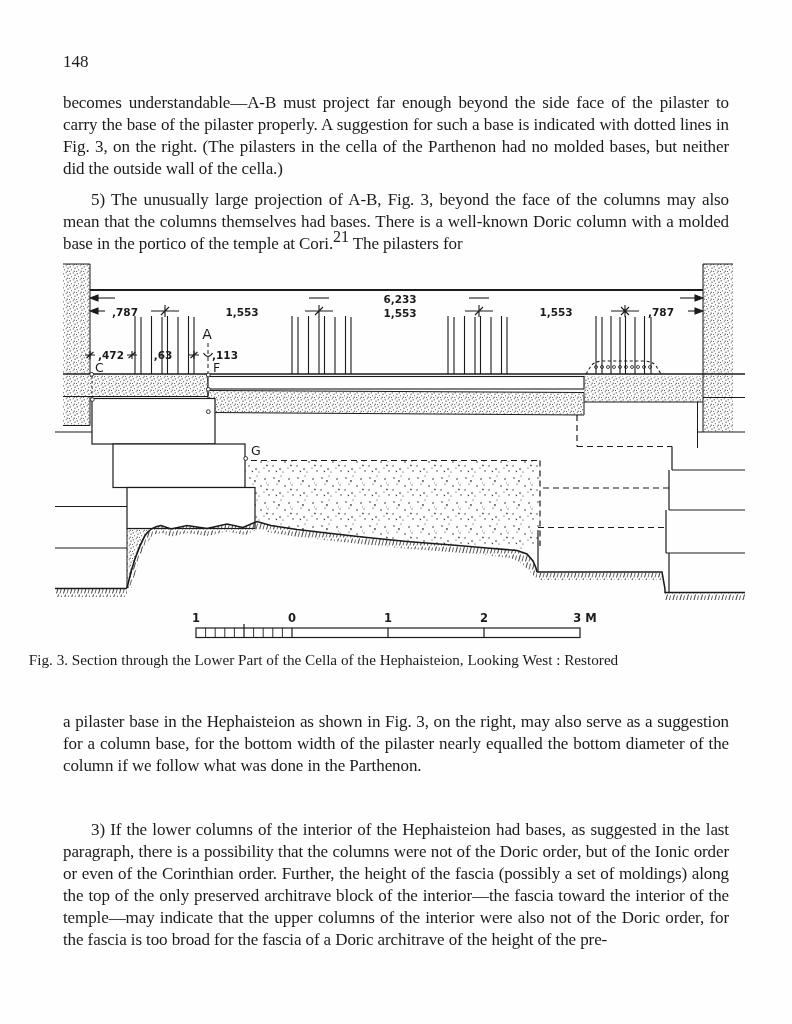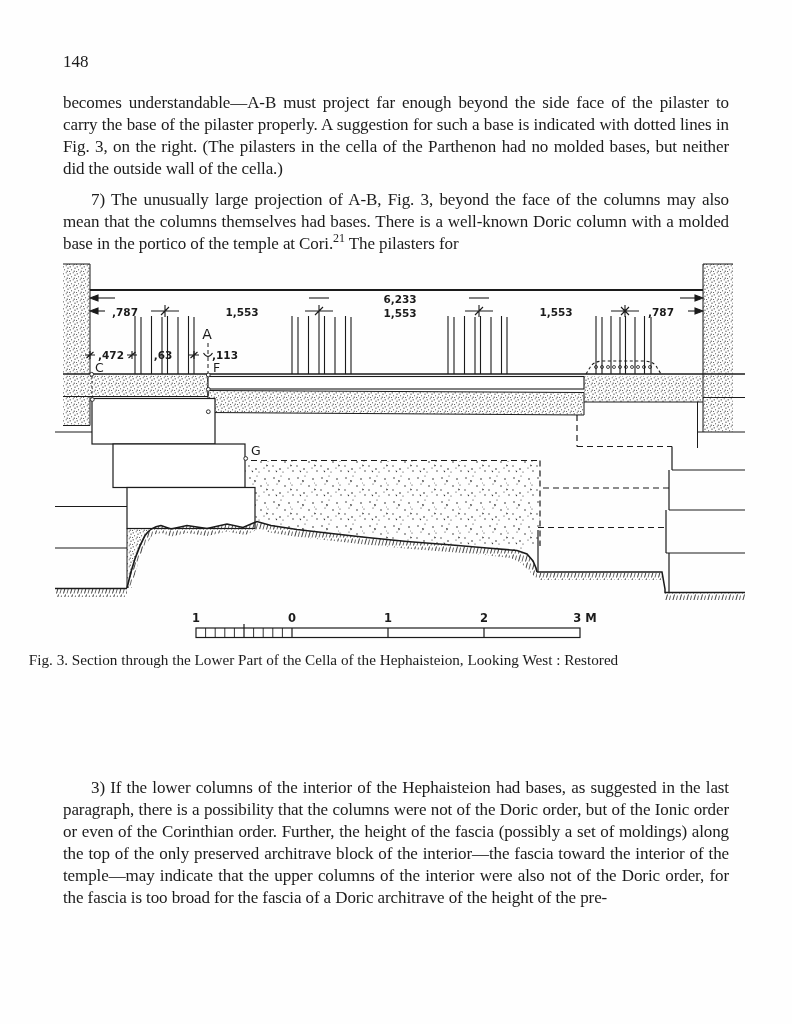--- a/index.html
+++ b/index.html
@@ -4,43 +4,43 @@
 <style>
   html,body{margin:0;padding:0;background:#ffffff;}
   .page{position:relative;width:792px;height:1024px;background:#fefefe;overflow:hidden;
         font-family:"Liberation Serif",serif;color:#1b1b1b;}
   .pageno{position:absolute;top:52px;left:63px;font-size:17px;}
   .rhead{position:absolute;top:52px;left:0;width:792px;text-align:center;font-size:16.5px;letter-spacing:1.6px;}
   .para{position:absolute;left:63px;width:666px;font-size:17px;line-height:22px;text-align:justify;letter-spacing:-0.1px;}
   #p1{top:84px;margin-top:8px;}
   #p2{top:172px;text-indent:28px;}
   #p3{top:694px;}
-  #p4{top:760px;text-indent:28px;font-family:Liberation Serif, serif;}
+  #p4{top:802px;text-indent:28px;font-family:Liberation Serif, serif;}
   .caption{position:absolute;top:651px;left:0;width:647px;text-align:center;font-size:15.2px;}
   .footnote{position:absolute;top:930px;left:80px;width:649px;font-size:14.5px;}
-  sup{font-size:12px;line-height:0;vertical-align:super;}
+  sup{font-size:16px;line-height:0;vertical-align:super;}
   .figwrap{position:absolute;top:258px;left:55px;width:690px;height:392px;}
   .ln{stroke:#1b1b1b;fill:none;}
   .wht{fill:#ffffff;stroke:#1b1b1b;}
   text{fill:#1b1b1b;}
   .dim{font-family:"DejaVu Sans",sans-serif;font-size:10.5px;font-weight:600;}
   .pt{font-family:"DejaVu Sans",sans-serif;font-size:12.5px;font-weight:500;}
   .ptbig{font-family:"DejaVu Sans",sans-serif;font-size:14px;font-weight:500;}
   .sc{font-family:"DejaVu Sans",sans-serif;font-size:11.5px;font-weight:600;}
 </style>
 </head>
 <body>
 
 <div class="page">
 
   <div class="pageno">148</div>
 
   <p class="para" id="p1">becomes understandable—A-B must project far enough beyond the side face of the pilaster to carry the base of the pilaster properly.  A suggestion for such a base is indicated with dotted lines in Fig. 3, on the right.  (The pilasters in the cella of the Parthenon had no molded bases, but neither did the outside wall of the cella.)</p>
 
-  <p class="para" id="p2"><span>7)  The unusually large projection of A-B, Fig. 3, beyond the face of the columns may also mean that the columns themselves had bases.  There is a well-known Doric column with a molded base in the portico of the temple at Cori.</span><sup>21</sup><span> The pilasters for</span></p>
+  <p class="para" id="p2"><span>5)  The unusually large projection of A-B, Fig. 3, beyond the face of the columns may also mean that the columns themselves had bases.  There is a well-known Doric column with a molded base in the portico of the temple at Cori.</span><sup>21</sup><span> The pilasters for</span></p>
 
   <div class="figwrap">
     <svg width="690" height="392" viewBox="0 0 690 392">
       <defs>
         <pattern id="fs" width="7" height="7" patternUnits="userSpaceOnUse">
           <circle cx="1.2" cy="1.8" r="0.62" fill="#222"></circle>
           <circle cx="4.2" cy="0.7" r="0.5" fill="#222"></circle>
           <circle cx="6" cy="3.2" r="0.58" fill="#222"></circle>
           <circle cx="2.6" cy="4.8" r="0.55" fill="#222"></circle>
           <circle cx="5.2" cy="6.2" r="0.58" fill="#222"></circle>
@@ -205,16 +205,17 @@
         <text class="sc" x="530" y="364" text-anchor="middle">3 M</text>
         <rect class="wht" x="141" y="370" width="384" height="9.5" stroke-width="1.2"></rect>
         <path class="ln" stroke-width="0.9" d="M150.6,370 V379.5 M160.2,370 V379.5 M169.8,370 V379.5 M179.4,370 V379.5 M198.6,370 V379.5 M208.2,370 V379.5 M217.8,370 V379.5 M227.4,370 V379.5"></path>
         <path class="ln" stroke-width="1.2" d="M189,366 V379.5 M237,370 V379.5 M333,370 V379.5 M429,370 V379.5"></path>
       </g>
     </svg>
   </div>
 
   <div class="caption">Fig. 3.  Section through the Lower Part of the Cella of the Hephaisteion, Looking West : Restored</div>
 
+  <p class="para" id="p3">a pilaster base in the Hephaisteion as shown in Fig. 3, on the right, may also serve as a suggestion for a column base, for the bottom width of the pilaster nearly equalled the bottom diameter of the column if we follow what was done in the Parthenon.</p>
   <p class="para" id="p4">3)  If the lower columns of the interior of the Hephaisteion had bases, as suggested in the last paragraph, there is a possibility that the columns were not of the Doric order, but of the Ionic order or even of the Corinthian order.  Further, the height of the fascia (possibly a set of moldings) along the top of the only preserved architrave block of the interior—the fascia toward the interior of the temple—may indicate that the upper columns of the interior were also not of the Doric order, for the fascia is too broad for the fascia of a Doric architrave of the height of the pre-</p>
 
 
 </div>
 
 </body></html>

